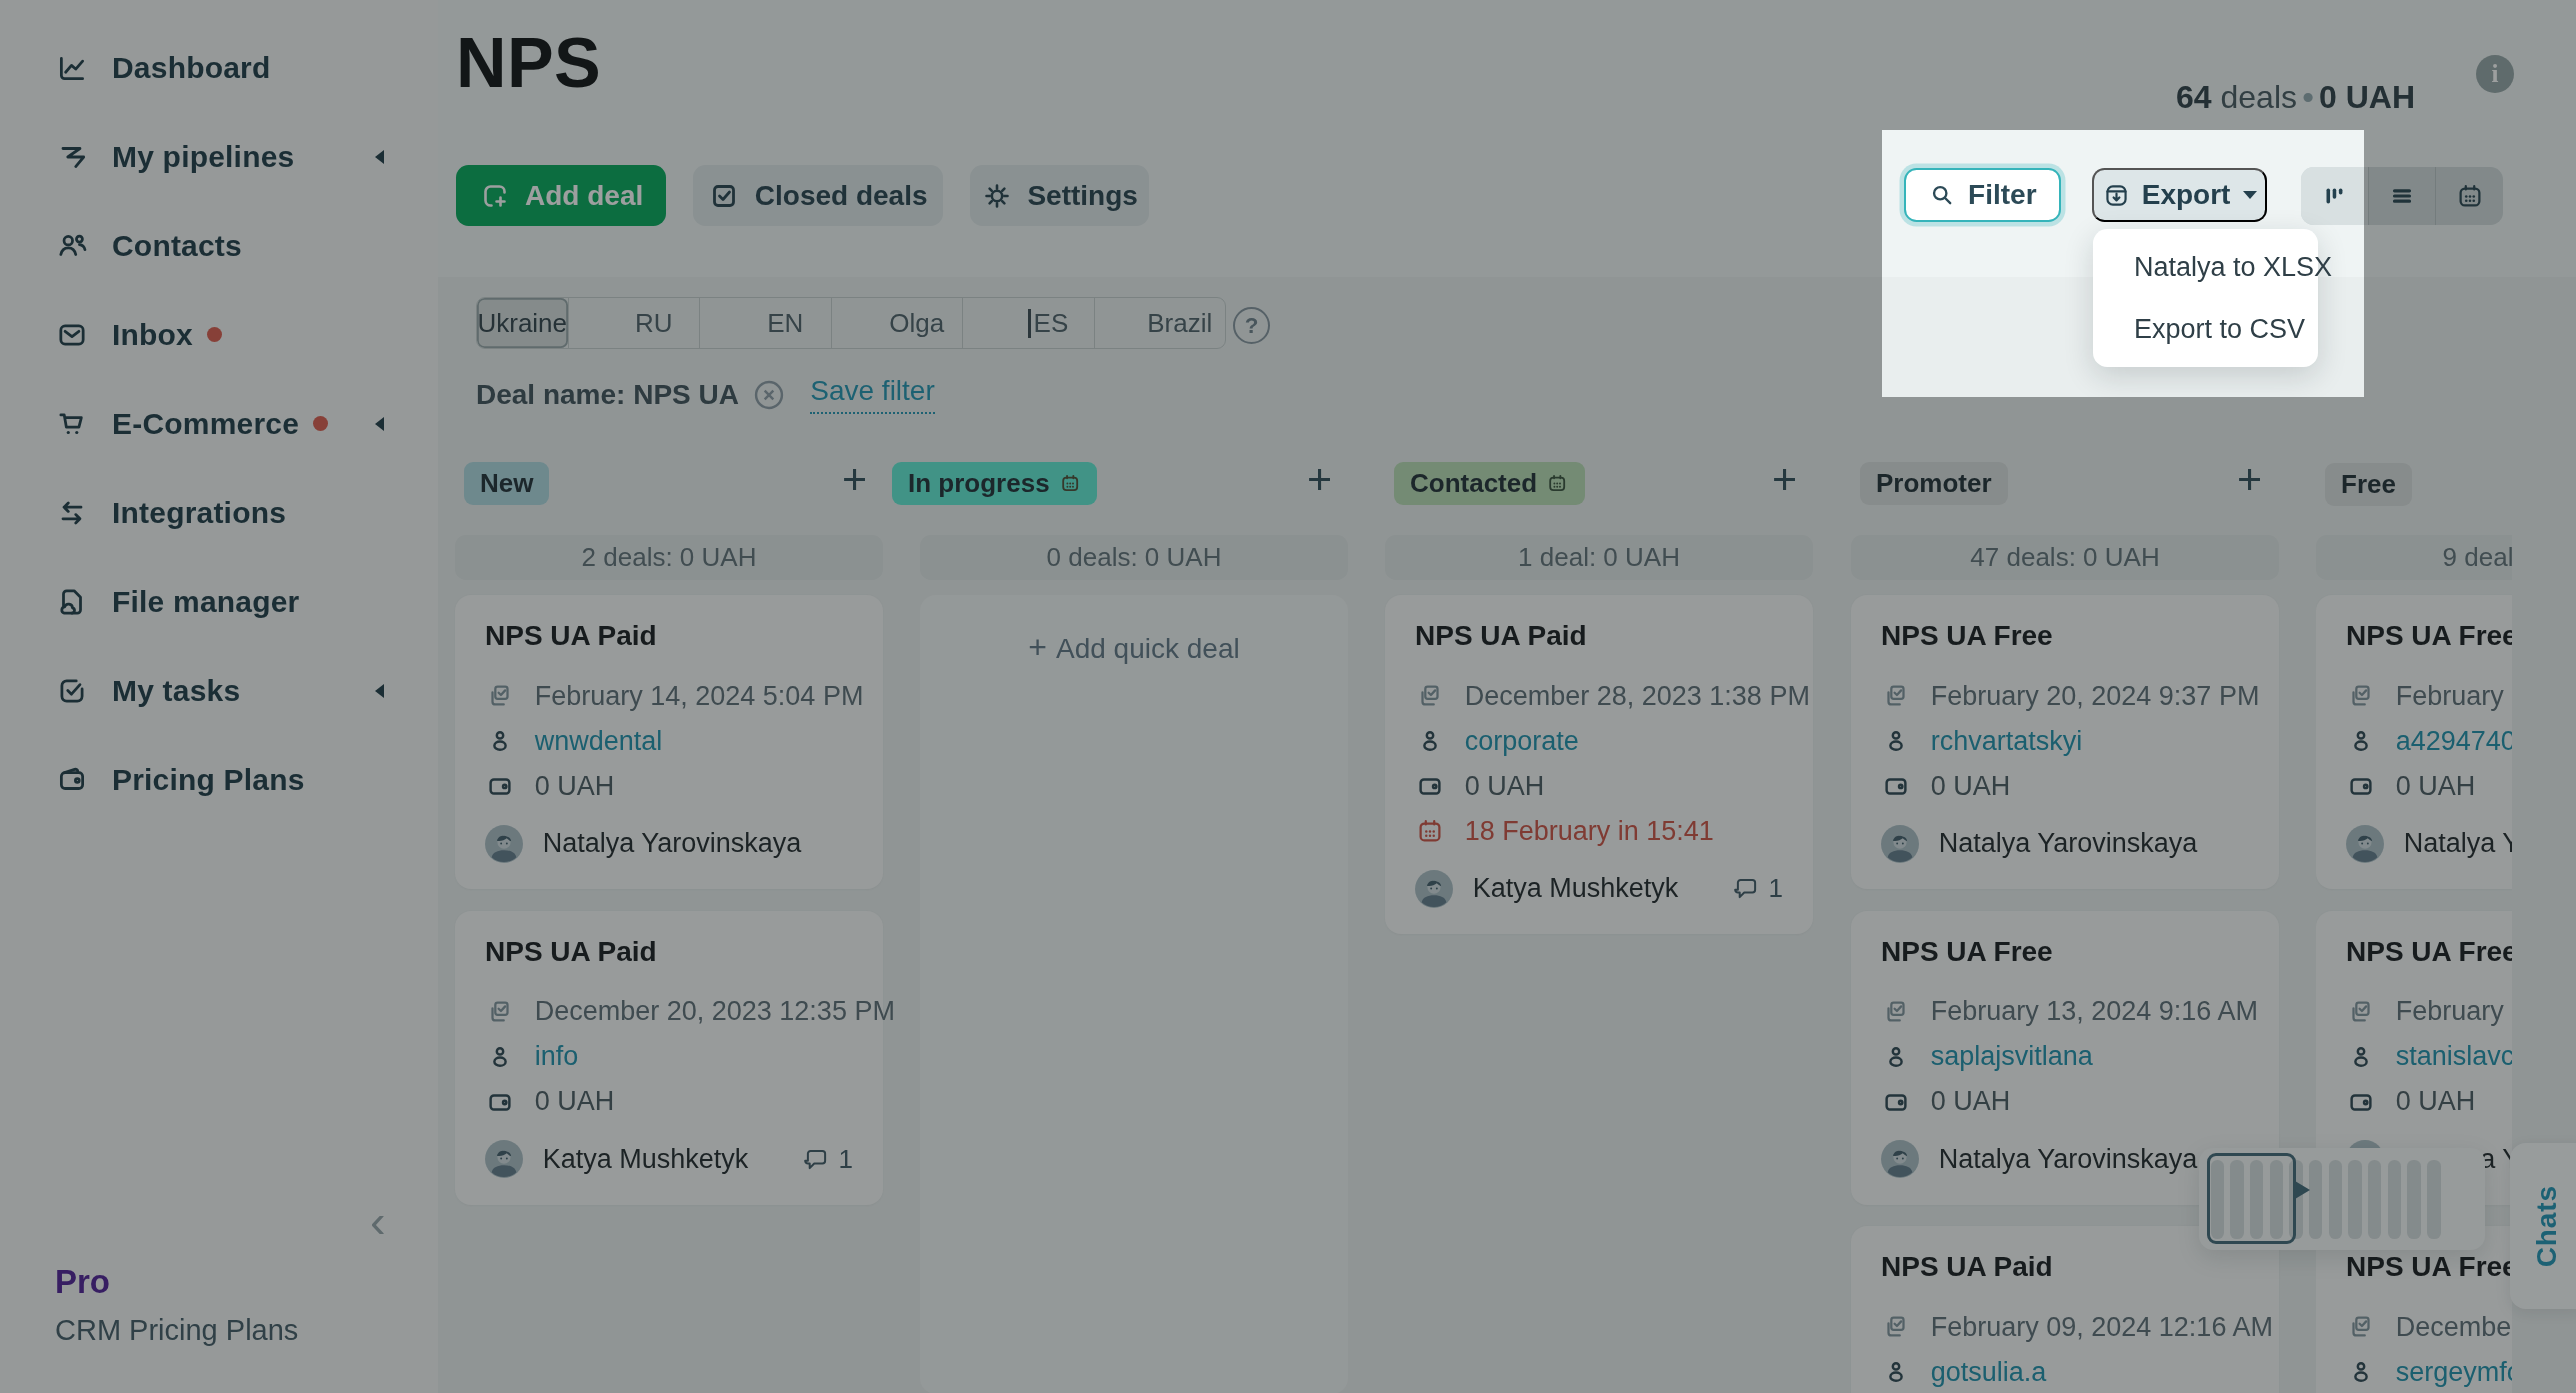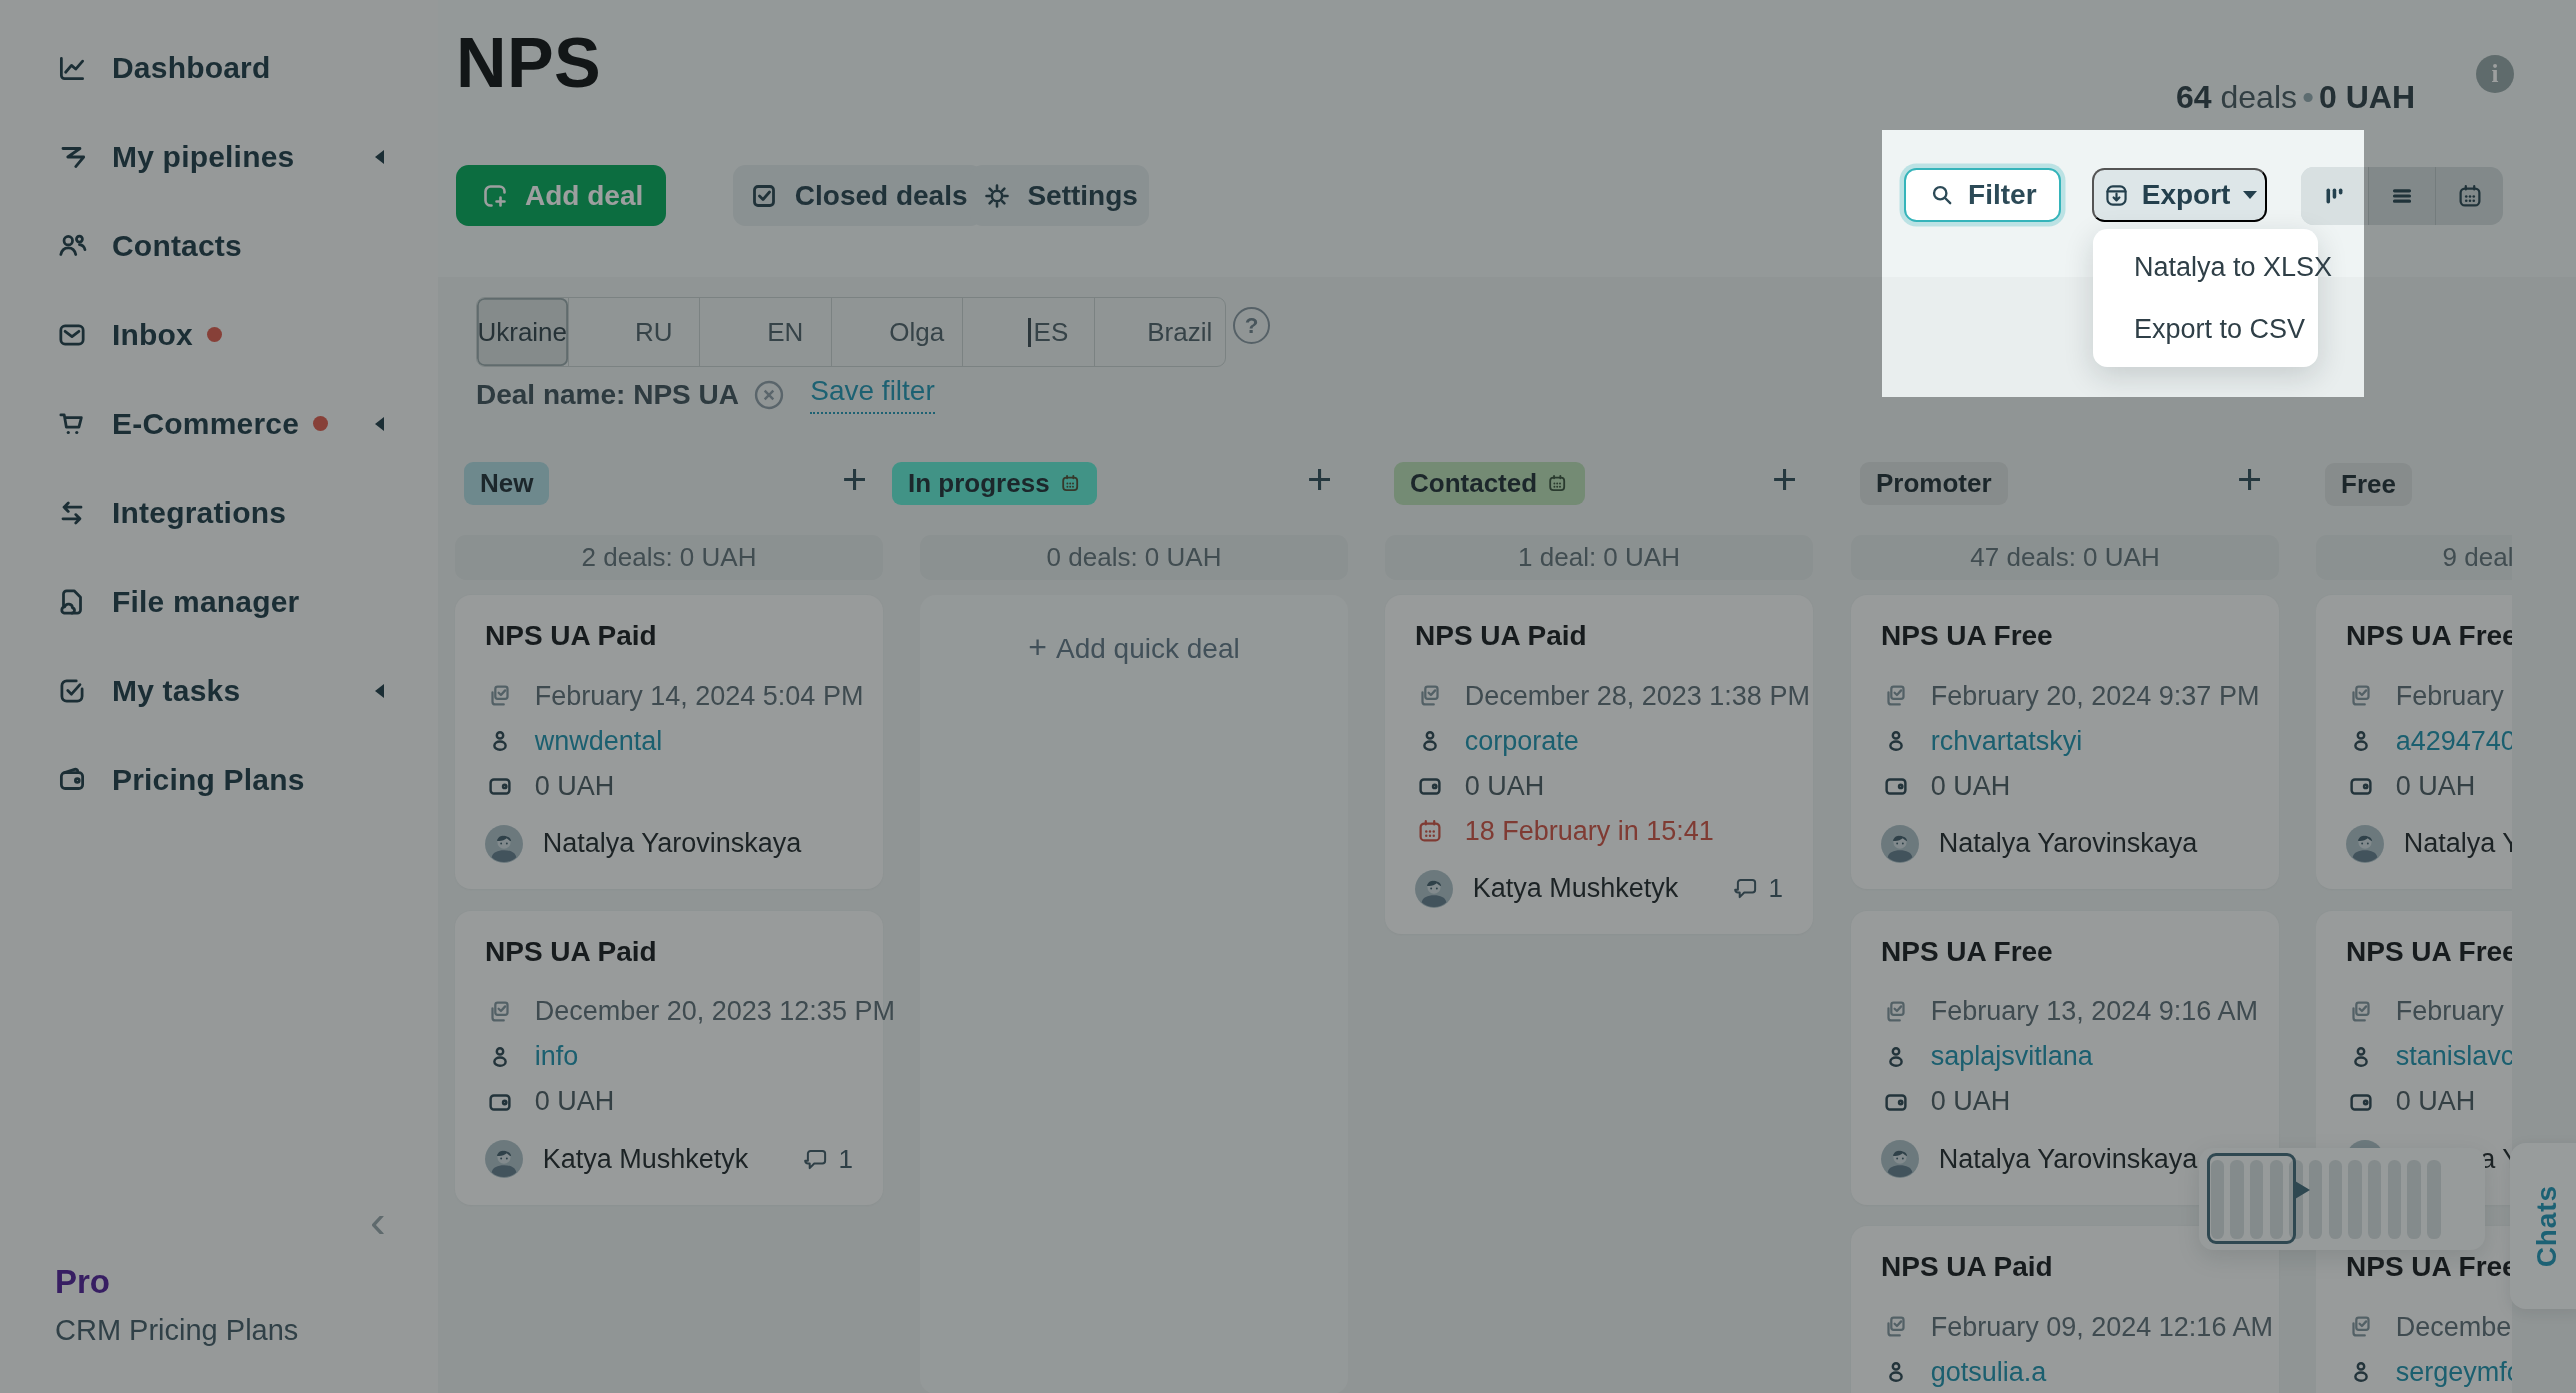--- a/index.html
+++ b/index.html
@@ -27,41 +27,41 @@
   .deals-summary { position:absolute; top:79px; right:161px; font-size:32px; color:#44565e; white-space:nowrap; }
   .deals-summary b { color:#2b3d45; font-weight:700; }
   .summary-dot { color:#8fa6ad; font-weight:700; padding:0 5.4px; }
   .info-circle { position:absolute; left:2476px; top:55px; width:38px; height:38px; border-radius:50%; background:#93a4a5; color:#fff; display:flex; align-items:center; justify-content:center; font-family:"Liberation Serif", serif; font-weight:700; font-size:25px; cursor:pointer; }
 
   
   .btn { position:absolute; top:165px; height:61px; border-radius:12.5px; display:flex; align-items:center; justify-content:center; gap:14.3px; font-size:28px; font-weight:700; cursor:pointer; border:none; }
   .btn svg { width:32px; height:32px; }
   .btn-green { left:456px; width:210px; background:#00a859; color:#ffffff; }
   .btn-gray { background:#dde6e8; color:#24404d; }
-  .btn-closed { left:733px; width:250px; }
+  .btn-closed { left:693px; width:250px; }
   .btn-settings { left:970px; width:179px; }
 
   
   .btn-filter { position:absolute; left:1904px; top:168px; width:157px; height:54px; background:#ffffff; border:2.2px solid #35b4ba; box-shadow:0 0 0 4.5px rgba(53,180,186,.28); border-radius:12.5px; display:flex; align-items:center; justify-content:center; gap:10.7px; font-size:28px; font-weight:700; color:#2c4a57; cursor:pointer; }
   .btn-filter svg { width:29px; height:29px; }
   .btn-export { position:absolute; left:2092px; top:168px; width:175px; height:54px; background:#dde6e8; border-radius:12.5px; display:flex; align-items:center; justify-content:center; gap:10.7px; font-size:28px; font-weight:700; color:#24404d; cursor:pointer; }
   .btn-export svg { width:29px; height:29px; }
   .caret-down { width:0; height:0; border-left:7.2px solid transparent; border-right:7.2px solid transparent; border-top:8px solid #24404d; margin-left:1.8px; }
   .view-switch { position:absolute; left:2301px; top:167px; width:202px; height:58px; background:#cfd9da; border-radius:12.5px; display:flex; overflow:hidden; }
   .view-seg { flex:1; display:flex; align-items:center; justify-content:center; cursor:pointer; }
   .view-seg + .view-seg { border-left:1.8px solid #b7c2c4; }
   .view-seg svg { width:30px; height:30px; }
   .view-seg.active { background:#d8e0e1; }
 
   
   .menu { position:absolute; left:2093px; top:229px; width:225px; background:#ffffff; border-radius:14.3px; box-shadow:0 9px 30px rgba(20,30,35,.16); padding:7.2px 0; z-index:30; }
   .menu-item { height:62px; display:flex; align-items:center; padding-left:41px; font-size:27px; color:#2f3f47; cursor:pointer; white-space:nowrap; }
 
   
-  .tabs { position:absolute; left:476px; top:297px; width:750px; height:70px; display:flex; border:1.8px solid #c3cdcd; border-radius:9px; overflow:hidden; }
+  .tabs { position:absolute; left:476px; top:297px; width:750px; height:52px; display:flex; border:1.8px solid #c3cdcd; border-radius:9px; overflow:hidden; }
   .tab { flex:1; display:flex; align-items:center; justify-content:center; font-size:26px; color:#4a5d66; cursor:pointer; position:relative; }
   .tab + .tab { border-left:1.8px solid #c3cdcd;padding-left:40px; }
   .tab.active { background:#d5dcdc; box-shadow:inset 0 0 0 1.8px #94a4a7; border-radius:7.2px; color:#2e4049; }
   .text-cursor { display:inline-block; width:2.7px; height:29px; background:#37474f; margin-right:2.7px; }
   .help-circle { position:absolute; left:1233px; top:307px; width:37px; height:37px; border-radius:50%; border:2.7px solid #82939d; color:#6b7f8a; font-size:22.4px; font-weight:700; display:flex; align-items:center; justify-content:center; cursor:pointer; }
 
   .applied-row { position:absolute; left:476px; top:374px; height:41px; display:flex; align-items:center; }
   .applied-label { font-size:28px; font-weight:700; color:#3c4f59; white-space:nowrap; }
   .chip-x { width:32px; height:32px; margin-left:14.3px; cursor:pointer; }
   .chip-x svg { width:32px; height:32px; display:block; }

